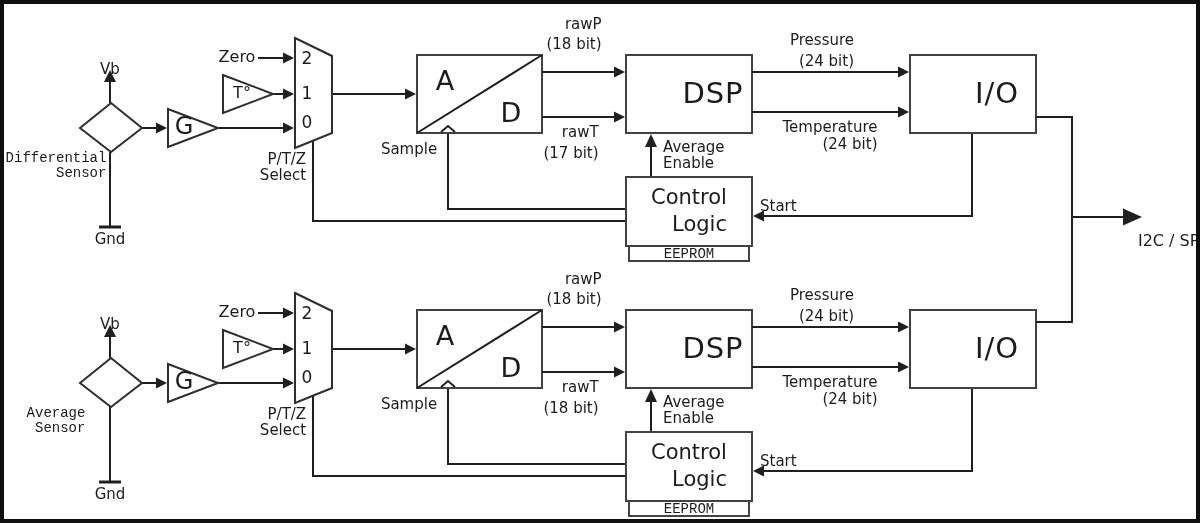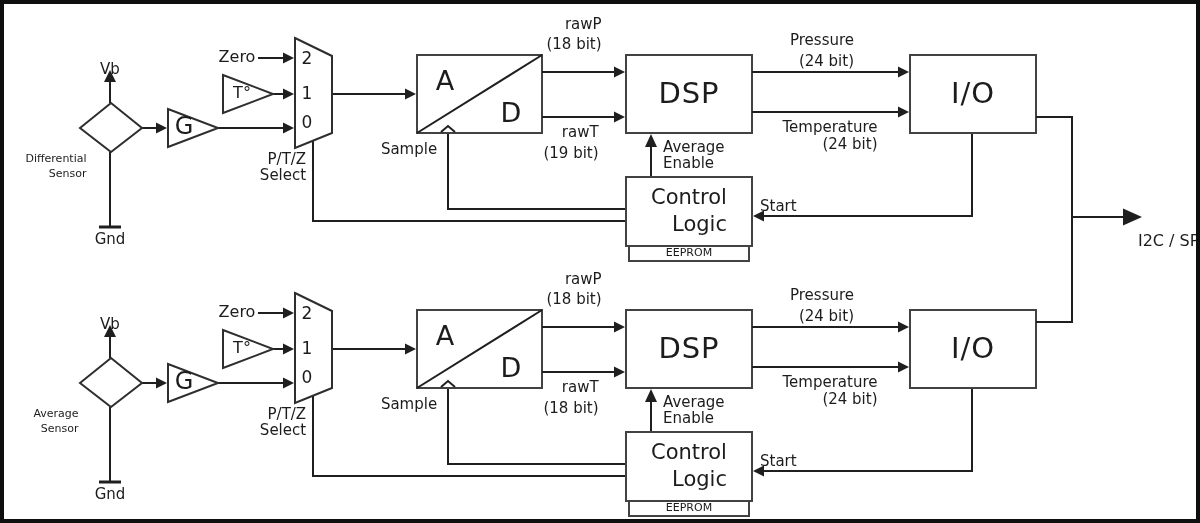--- a/index.html
+++ b/index.html
@@ -6,28 +6,28 @@
   #stage{
     position:relative;width:1200px;height:523px;background:#ffffff;
     font-family:"DejaVu Sans","Liberation Sans",sans-serif;color:#1c1c1c;
     overflow:hidden;
   }
   .frame-border{position:absolute;inset:0;border:4px solid #0f0f0f;pointer-events:none;z-index:10;}
   .channel{position:absolute;left:0;width:1200px;height:262px;}
   .wires{position:absolute;left:0;top:0;}
   .lbl{position:absolute;white-space:nowrap;line-height:1.1;z-index:5;}
   .ctr{transform:translateX(-50%);text-align:right;}
-  .f13{font-size:11px;}
+  .f13{font-size:14px;font-family:Liberation Mono, monospace;}
   .f15{font-size:15px;}
   .f16{font-size:16px;}
   .f17{font-size:17px;}
   .f21{font-size:21px;}
   .f24{font-size:24px;}
   .f27{font-size:27px;}
-  .f29{font-size:29px;letter-spacing:1px;}
+  .f29{font-size:29px;letter-spacing:1px;margin-left:24px;}
   svg path{stroke:#1f1f1f;stroke-width:2;fill:none;}
   svg polygon.arrow{fill:#1f1f1f;stroke:none;}
   svg polygon.shape{fill:#ffffff;stroke:#2e2e2e;stroke-width:2;}
   svg rect.block{fill:#ffffff;stroke:#424242;stroke-width:2;}
   svg path.thick{stroke-width:3;}
 </style>
 </head>
 <body>
 
 <div id="stage">
@@ -112,21 +112,21 @@
     </div>
     <div class="lbl ctr f27" style="left:445px;top:66px;">A</div>
     <div class="lbl ctr f27" style="left:511px;top:98px;">D</div>
     <div class="lbl ctr f15" style="left:409px;top:141px;">Sample</div>
     <div class="lbl ctr f15" style="left:574px;top:14px;line-height:20px;">
       <div>rawP</div>
       <div>(18 bit)</div>
     </div>
     <div class="lbl ctr f15" style="left:571px;top:122px;line-height:21px;">
       <div>rawT</div>
-      <div>(19 bit)</div>
+      <div>(17 bit)</div>
     </div>
     <div class="lbl ctr f29" style="left:689px;top:78px;">DSP</div>
     <div class="lbl ctr f15" style="left:822px;top:30px;line-height:21px;">
       <div>Pressure</div>
       <div>(24 bit)</div>
     </div>
     <div class="lbl ctr f15" style="left:830px;top:119px;line-height:17px;">
       <div>Temperature</div>
       <div>(24 bit)</div>
     </div>

